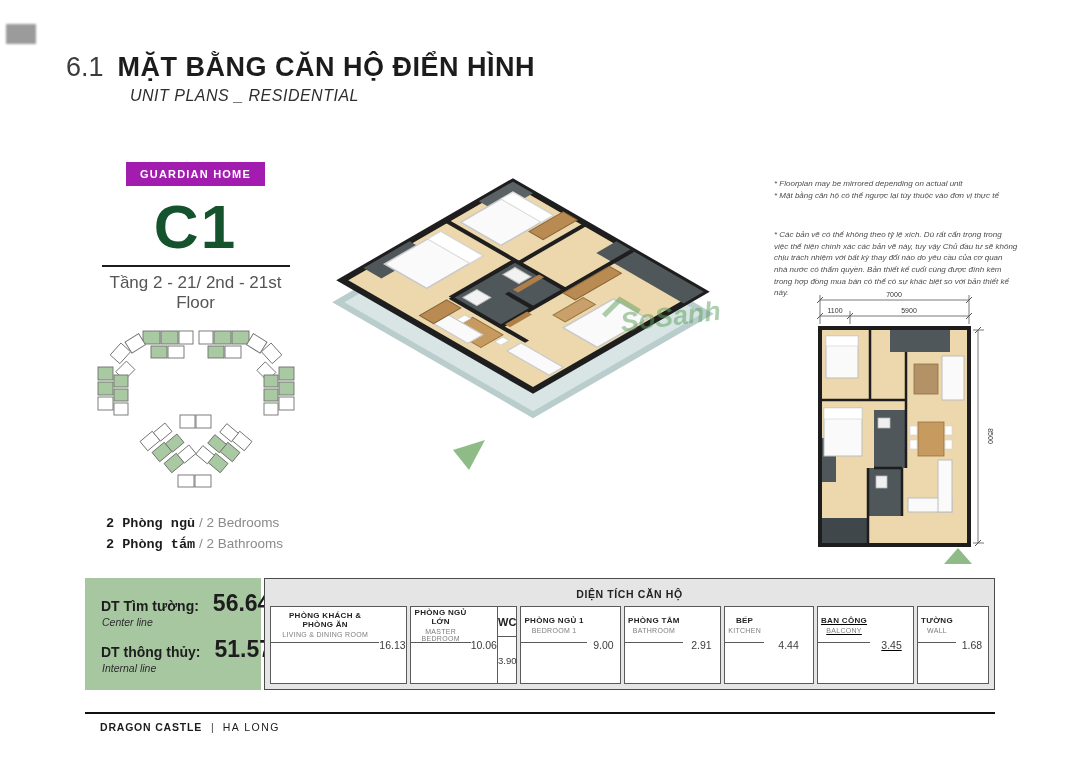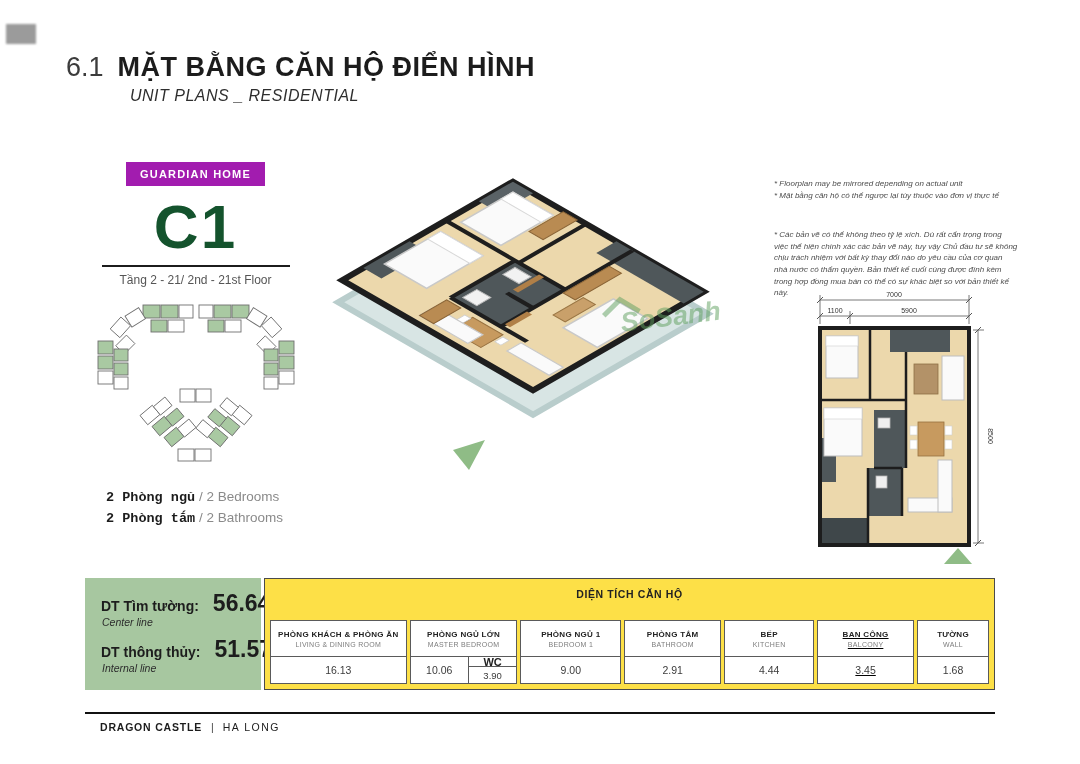--- a/index.html
+++ b/index.html
@@ -15,21 +15,21 @@
   .section-number { font-size:27px; color:#3c3c3c; font-weight:400; }
   .title-vi { font-size:27px; color:#1c1c1c; font-weight:700; letter-spacing:.5px; }
   .subtitle-en { margin:4px 0 0 64px; font-size:16px; font-style:italic; color:#2e2e2e; letter-spacing:.5px; }
 
   
   .unit-col { position:absolute; left:88px; top:162px; width:215px; text-align:center; }
   .brand-badge { display:inline-block; background:#a21caf; color:#fff; font-size:11px;
                  font-weight:700; letter-spacing:1.2px; padding:6px 14px; }
   .unit-code { font-size:62px; font-weight:800; color:#14532d; line-height:1.05; margin-top:8px; letter-spacing:2px; }
   .unit-rule { width:188px; height:2px; background:#1c1c1c; margin:6px auto 6px auto; }
-  .floor-range { font-size:12px; color:#555; }
+  .floor-range { font-size:17px; color:#555; }
   .key-plan-wrap { margin-top:10px; }
   .rooms-info { margin-top:14px; text-align:left; padding-left:18px; font-size:13.5px; line-height:1.5; }
   .rooms-info .vi { font-weight:700; color:#1c1c1c;font-family:Liberation Mono, monospace; }
   .rooms-info .en { color:#8a8a8a; }
 
   
   .plan3d { position:absolute; left:305px; top:112px; width:440px; height:395px; }
 
   
   .notes { position:absolute; left:774px; top:178px; width:244px;
@@ -42,25 +42,25 @@
   
   .area-band { position:absolute; left:85px; top:578px; width:910px; height:112px; display:flex; gap:3px; }
   .summary-box { width:176px; background:#a7c7a0; padding:12px 14px 10px 16px; color:#1d1d1d; }
   .sum-row { display:flex; align-items:baseline; gap:6px; white-space:nowrap; }
   .sum-label { font-size:14px; font-weight:700; }
   .sum-value { font-size:23px; font-weight:800;margin-left:8px; }
   .sum-unit  { font-size:12px; font-weight:400; }
   .sum-sub   { font-size:10.5px; font-style:italic; margin:-1px 0 8px 1px; color:#2c2c2c; }
 
   .area-table { flex:1; border:1.5px solid #4b4b4b; padding:4px 5px 5px 5px;
-                display:flex; flex-direction:column; background:#fde047; }
+                display:flex; flex-direction:column; background:#e5e5e5; }
   .table-title { text-align:center; font-size:10.5px; font-weight:700; color:#222;
                  letter-spacing:.6px; padding:5px 0 6px 0; }
   .cols { flex:1; display:flex; gap:3px; }
-  .col { border:1px solid #5a5a5a; display:flex; flex-direction:column; background:#fff;margin-top:14px; }
+  .col { border:1px solid #5a5a5a; display:flex; flex-direction:row; background:#fff; }
   .col-head { height:36px; border-bottom:1px solid #5a5a5a; display:flex; flex-direction:column;
               align-items:center; justify-content:center; gap:2px; padding:2px 3px; text-align:center; }
   .col-vn { font-size:8px; font-weight:700; color:#222; letter-spacing:.3px; }
   .col-en { font-size:7px; color:#7d7d7d; letter-spacing:.3px; }
   .col-val { flex:1; display:flex; align-items:center; justify-content:center;
              font-size:10.5px; color:#3c3c3c; }
   .col-living { width:19%; } .col-master { width:15%; } .col-bed1 { width:14%; }
   .col-bath { width:13.5%; } .col-kitchen { width:12.5%; } .col-balcony { width:13.5%;text-decoration:underline; } .col-wall { flex:1; }
   .master-val { flex:1; display:flex; }
   .master-main { flex:1; display:flex; align-items:center; justify-content:center; font-size:10.5px; color:#3c3c3c; }

